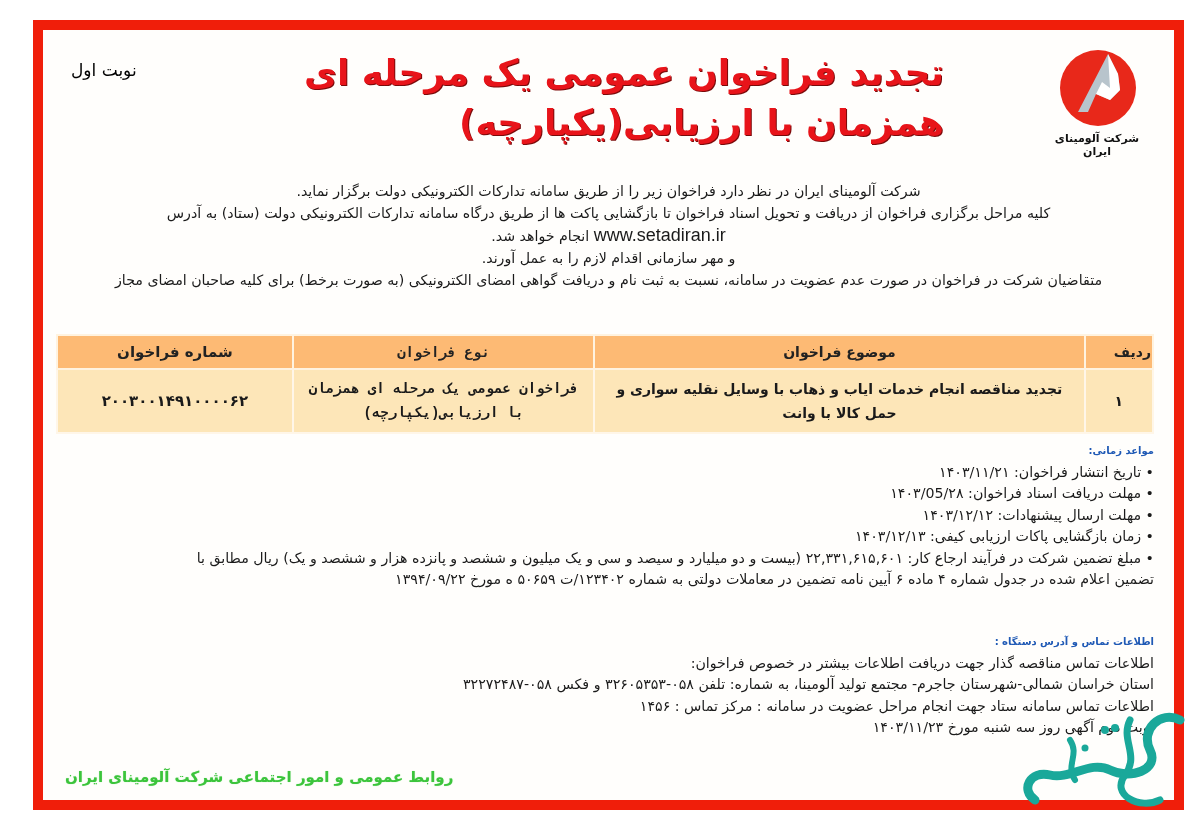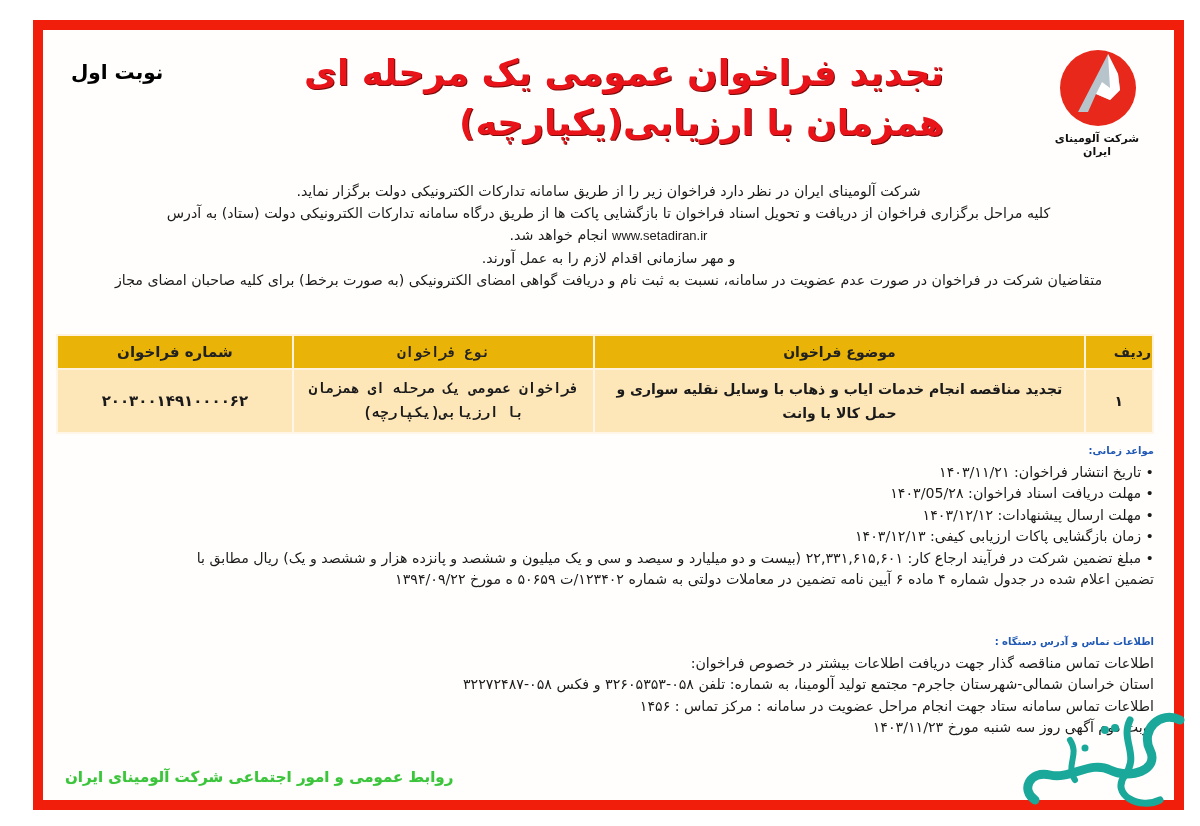--- a/index.html
+++ b/index.html
@@ -20,34 +20,34 @@
     position:absolute; right:0; top:92px; width:110px; text-align:center;
     font-size:11px; font-weight:bold; color:#111;
   }
   .title {
     position:absolute; left:200px; right:230px; top:18px; text-align:right;
     color:#e8141a; font-weight:bold; font-size:36px; line-height:50px;
     text-shadow: 1px 1px 0 #7a0a0a;
     font-family: "DejaVu Sans", sans-serif;
   }
   .round {
-    position:absolute; left:28px; top:30px; font-size:20px; font-weight:bold; color:#000;
+    position:absolute; left:28px; top:30px; font-size:17px; font-weight:normal; color:#000;
   }
   .intro {
     position:absolute; right:20px; left:20px; top:150px;
     font-size:14.2px; line-height:22px; text-align:center;
   }
   .intro p { margin:0; }
-  .url { direction:ltr; unicode-bidi:embed; font-family:"Liberation Sans", sans-serif; font-size:13px; }
+  .url { direction:ltr; unicode-bidi:embed; font-family:"Liberation Sans", sans-serif; font-size:18px; }
   table.tender {
     position:absolute; right:20px; top:304px; width:1098px; border-collapse:collapse;
     font-size:14px; font-weight:bold;
   }
   table.tender th {
-    background:#eab308; color:#222; height:30px; border:2px solid #fff3e0; font-weight:bold;
+    background:#fdba74; color:#222; height:30px; border:2px solid #fff3e0; font-weight:bold;
   }
   table.tender td {
     background:#fde6b8; border:2px solid #fff6e8; text-align:center; height:58px; line-height:24px; padding:2px 6px;
   }
   .c-row { width:56px;text-align:right; }
   .c-subject { width:500px; }
   .c-type { width:296px;font-family:Liberation Mono, monospace; }
   .c-number { width:226px; font-size:15px; letter-spacing:1px; }
   .deadlines {
     position:absolute; right:20px; left:20px; top:410px; font-size:14.2px; line-height:21.5px;

